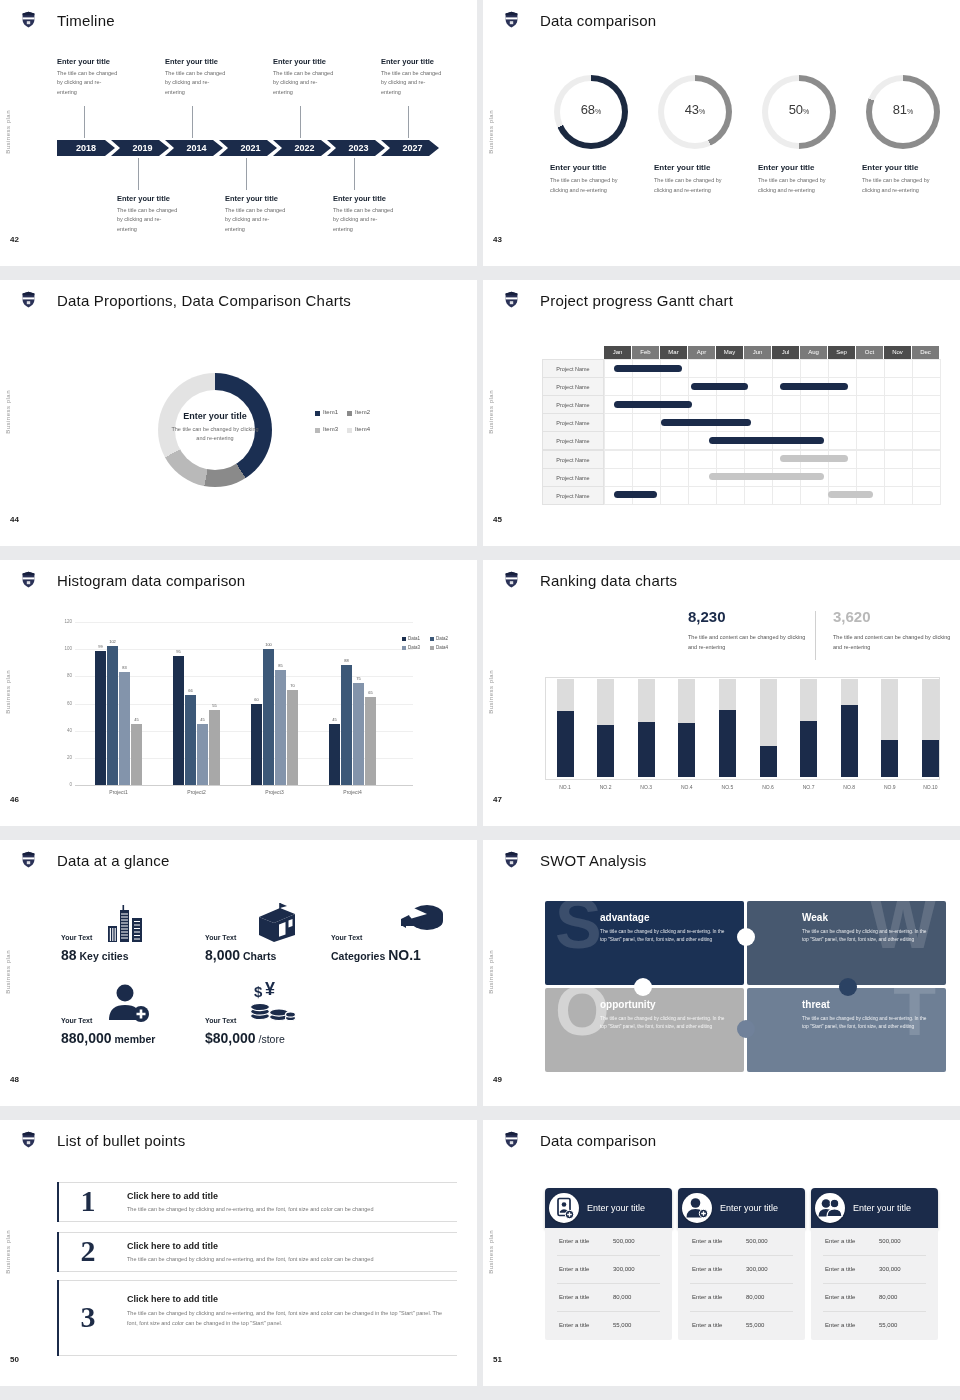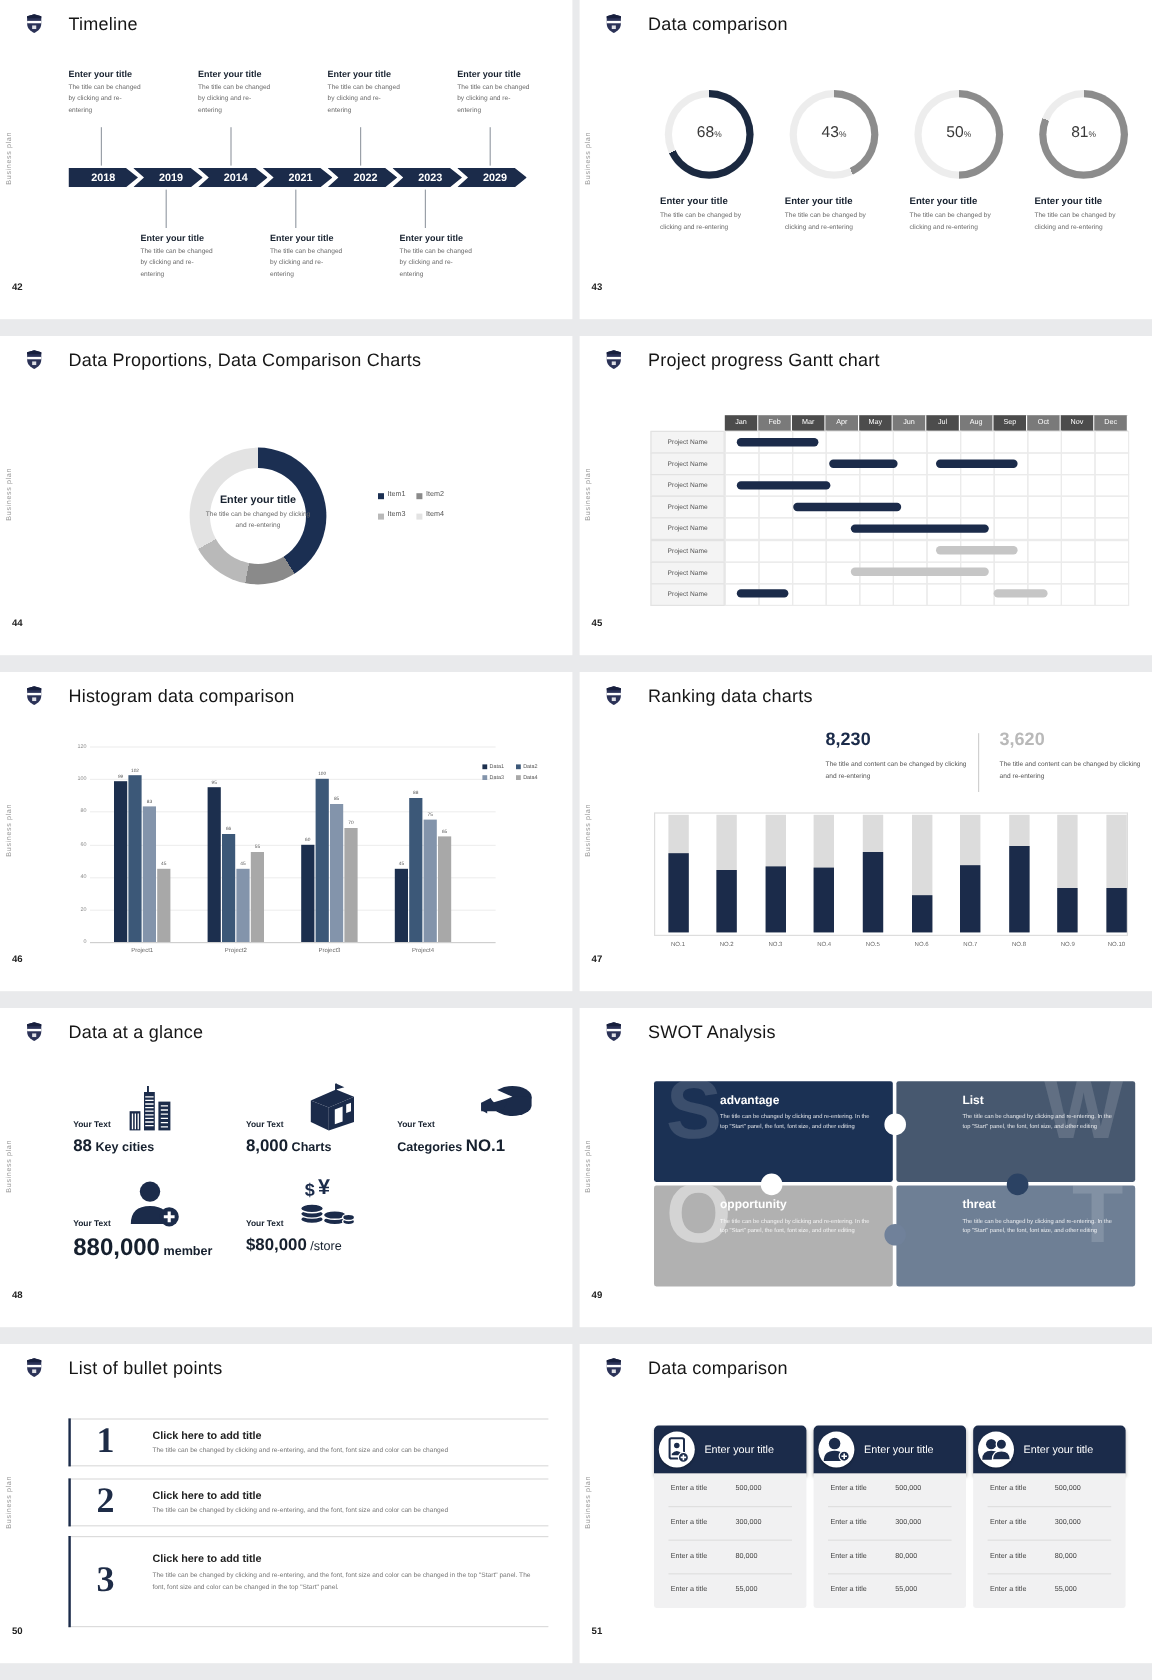--- a/index.html
+++ b/index.html
@@ -30,21 +30,21 @@
     <div class="side">Business plan</div>
     <h2 class="stitle">Timeline</h2>
     <div class="pnum">42</div>
     <div class="content" id="sc0">
         <div style="position: absolute; left: 57px; top: 140px; width: 58px; height: 16px; background: rgb(27, 43, 74); color: rgb(255, 255, 255); font-size: 9px; font-weight: 700; line-height: 16px; text-align: center; padding-left: 0px; clip-path: polygon(0px 0px, 48px 0px, 58px 8px, 48px 16px, 0px 16px);">2018</div>
         <div style="position: absolute; left: 111px; top: 140px; width: 58px; height: 16px; background: rgb(27, 43, 74); color: rgb(255, 255, 255); font-size: 9px; font-weight: 700; line-height: 16px; text-align: center; padding-left: 5px; clip-path: polygon(0px 0px, 48px 0px, 58px 8px, 48px 16px, 0px 16px, 9px 8px);">2019</div>
         <div style="position: absolute; left: 165px; top: 140px; width: 58px; height: 16px; background: rgb(27, 43, 74); color: rgb(255, 255, 255); font-size: 9px; font-weight: 700; line-height: 16px; text-align: center; padding-left: 5px; clip-path: polygon(0px 0px, 48px 0px, 58px 8px, 48px 16px, 0px 16px, 9px 8px);">2014</div>
         <div style="position: absolute; left: 219px; top: 140px; width: 58px; height: 16px; background: rgb(27, 43, 74); color: rgb(255, 255, 255); font-size: 9px; font-weight: 700; line-height: 16px; text-align: center; padding-left: 5px; clip-path: polygon(0px 0px, 48px 0px, 58px 8px, 48px 16px, 0px 16px, 9px 8px);">2021</div>
         <div style="position: absolute; left: 273px; top: 140px; width: 58px; height: 16px; background: rgb(27, 43, 74); color: rgb(255, 255, 255); font-size: 9px; font-weight: 700; line-height: 16px; text-align: center; padding-left: 5px; clip-path: polygon(0px 0px, 48px 0px, 58px 8px, 48px 16px, 0px 16px, 9px 8px);">2022</div>
         <div style="position: absolute; left: 327px; top: 140px; width: 58px; height: 16px; background: rgb(27, 43, 74); color: rgb(255, 255, 255); font-size: 9px; font-weight: 700; line-height: 16px; text-align: center; padding-left: 5px; clip-path: polygon(0px 0px, 48px 0px, 58px 8px, 48px 16px, 0px 16px, 9px 8px);">2023</div>
-        <div style="position: absolute; left: 381px; top: 140px; width: 58px; height: 16px; background: rgb(27, 43, 74); color: rgb(255, 255, 255); font-size: 9px; font-weight: 700; line-height: 16px; text-align: center; padding-left: 5px; clip-path: polygon(0px 0px, 48px 0px, 58px 8px, 48px 16px, 0px 16px, 9px 8px);">2029</div>
+        <div style="position: absolute; left: 381px; top: 140px; width: 58px; height: 16px; background: rgb(27, 43, 74); color: rgb(255, 255, 255); font-size: 9px; font-weight: 700; line-height: 16px; text-align: center; padding-left: 5px; clip-path: polygon(0px 0px, 48px 0px, 58px 8px, 48px 16px, 0px 16px, 9px 8px);">2027</div>
         <div style="position: absolute; left: 57px; top: 57px; width: 74px; font-size: 7.5px; font-weight: 700; color: rgb(22, 32, 46);">Enter your title</div>
         <div style="position: absolute; left: 57px; top: 69px; width: 63px; font-size: 5.5px; line-height: 1.7; color: rgb(106, 106, 106);">The title can be changed by clicking and re-entering</div>
         <div style="position: absolute; left: 84px; top: 106px; width: 1px; height: 32px; background: rgb(154, 160, 168);"></div>
         <div style="position: absolute; left: 165px; top: 57px; width: 74px; font-size: 7.5px; font-weight: 700; color: rgb(22, 32, 46);">Enter your title</div>
         <div style="position: absolute; left: 165px; top: 69px; width: 63px; font-size: 5.5px; line-height: 1.7; color: rgb(106, 106, 106);">The title can be changed by clicking and re-entering</div>
         <div style="position: absolute; left: 192px; top: 106px; width: 1px; height: 32px; background: rgb(154, 160, 168);"></div>
         <div style="position: absolute; left: 273px; top: 57px; width: 74px; font-size: 7.5px; font-weight: 700; color: rgb(22, 32, 46);">Enter your title</div>
         <div style="position: absolute; left: 273px; top: 69px; width: 63px; font-size: 5.5px; line-height: 1.7; color: rgb(106, 106, 106);">The title can be changed by clicking and re-entering</div>
         <div style="position: absolute; left: 300px; top: 106px; width: 1px; height: 32px; background: rgb(154, 160, 168);"></div>
         <div style="position: absolute; left: 381px; top: 57px; width: 74px; font-size: 7.5px; font-weight: 700; color: rgb(22, 32, 46);">Enter your title</div>
@@ -443,21 +443,21 @@
         <div style="position: absolute; left: 398px; top: 61px; width: 46px; height: 42px;"><svg width="46" height="38" viewBox="0 0 46 38">
    <g fill="#1b2b4a">
    <ellipse cx="29" cy="13" rx="16" ry="9"></ellipse>
    <path d="M13 13 h32 v7 a16 9 0 0 1 -32 0 z"></path>
    <path d="M3 18 L15 12 a9 6.5 0 0 1 0 13 L3 25 Z"></path>
             </g>
    <path d="M29 13 L14.5 6.5 A16 9 0 0 0 13.6 17.5 Z" fill="#fff"></path>
    <path d="M3 18 L3 24 L8 27 L8 20 Z" fill="#1b2b4a"></path>
           </svg></div>
         <div style="position: absolute; left: 61px; top: 177px; font-size: 7px; font-weight: 700; color: rgb(22, 32, 46);">Your Text</div>
-        <div style="position: absolute; left: 61px; top: 189px; white-space: nowrap; color: rgb(22, 32, 46);"><span style="font-size: 20px; font-weight: 700; text-align: right;">880,000</span><span style="font-size: 10.5px; font-weight: 700;"> member</span></div>
+        <div style="position: absolute; left: 61px; top: 189px; white-space: nowrap; color: rgb(22, 32, 46);"><span style="font-size: 14px; font-weight: 700; text-align: right;">880,000</span><span style="font-size: 10.5px; font-weight: 700;"> member</span></div>
         <div style="position: absolute; left: 106px; top: 142px; width: 46px; height: 42px;"><svg width="44" height="42" viewBox="0 0 44 42">
    <g fill="#1b2b4a">
    <circle cx="19" cy="11" r="8.5"></circle>
    <path d="M3 38 q0 -15 16 -15 q16 0 16 15 z"></path>
    <circle cx="35" cy="32" r="8"></circle>
             </g>
    <path d="M30.5 32 h9 M35 27.5 v9" stroke="#fff" stroke-width="2.6"></path>
           </svg></div>
         <div style="position: absolute; left: 205px; top: 177px; font-size: 7px; font-weight: 700; color: rgb(22, 32, 46);">Your Text</div>
         <div style="position: absolute; left: 205px; top: 189px; white-space: nowrap; color: rgb(22, 32, 46);"><span style="font-size: 14px; font-weight: 700;">$80,000</span><span style="font-size: 10.5px; font-weight: 400;"> /store</span></div>
@@ -489,21 +489,21 @@
     <h2 class="stitle">SWOT Analysis</h2>
     <div class="pnum">49</div>
     <div class="content" id="sc7">
         <div style="position: absolute; left: 62px; top: 61px; width: 199px; height: 84px; background: rgb(27, 49, 84); overflow: hidden; border-radius: 2px;">
           <div style="position: absolute; top: -12px; font-size: 70px; font-weight: 700; line-height: 1; color: rgba(255, 255, 255, 0.14); left: 10px;">S</div>
           <div style="position: absolute; left: 55px; top: 11px; font-size: 10px; font-weight: 700; color: rgb(255, 255, 255);">advantage</div>
           <div style="position: absolute; left: 55px; top: 27px; width: 126px; font-size: 4.8px; line-height: 1.65; color: rgba(255, 255, 255, 0.88);">The title can be changed by clicking and re-entering. In the top "Start" panel, the font, font size, and other editing</div>
         </div>
         <div style="position: absolute; left: 264px; top: 61px; width: 199px; height: 84px; background: rgb(71, 88, 111); overflow: hidden; border-radius: 2px;">
           <div style="position: absolute; top: -12px; font-size: 70px; font-weight: 700; line-height: 1; color: rgba(255, 255, 255, 0.14); right: 10px;">W</div>
-          <div style="position: absolute; left: 55px; top: 11px; font-size: 10px; font-weight: 700; color: rgb(255, 255, 255);">List</div>
+          <div style="position: absolute; left: 55px; top: 11px; font-size: 10px; font-weight: 700; color: rgb(255, 255, 255);">Weak</div>
           <div style="position: absolute; left: 55px; top: 27px; width: 126px; font-size: 4.8px; line-height: 1.65; color: rgba(255, 255, 255, 0.88);">The title can be changed by clicking and re-entering. In the top "Start" panel, the font, font size, and other editing</div>
         </div>
         <div style="position: absolute; left: 62px; top: 148px; width: 199px; height: 84px; background: rgb(177, 177, 177); overflow: hidden; border-radius: 2px;">
           <div style="position: absolute; top: -12px; font-size: 70px; font-weight: 700; line-height: 1; color: rgba(255, 255, 255, 0.45); left: 10px;">O</div>
           <div style="position: absolute; left: 55px; top: 11px; font-size: 10px; font-weight: 700; color: rgb(255, 255, 255);">opportunity</div>
           <div style="position: absolute; left: 55px; top: 27px; width: 126px; font-size: 4.8px; line-height: 1.65; color: rgba(255, 255, 255, 0.88);">The title can be changed by clicking and re-entering. In the top "Start" panel, the font, font size, and other editing</div>
         </div>
         <div style="position: absolute; left: 264px; top: 148px; width: 199px; height: 84px; background: rgb(110, 127, 149); overflow: hidden; border-radius: 2px;">
           <div style="position: absolute; top: -12px; font-size: 70px; font-weight: 700; line-height: 1; color: rgba(255, 255, 255, 0.14); right: 10px;">T</div>
           <div style="position: absolute; left: 55px; top: 11px; font-size: 10px; font-weight: 700; color: rgb(255, 255, 255);">threat</div>

